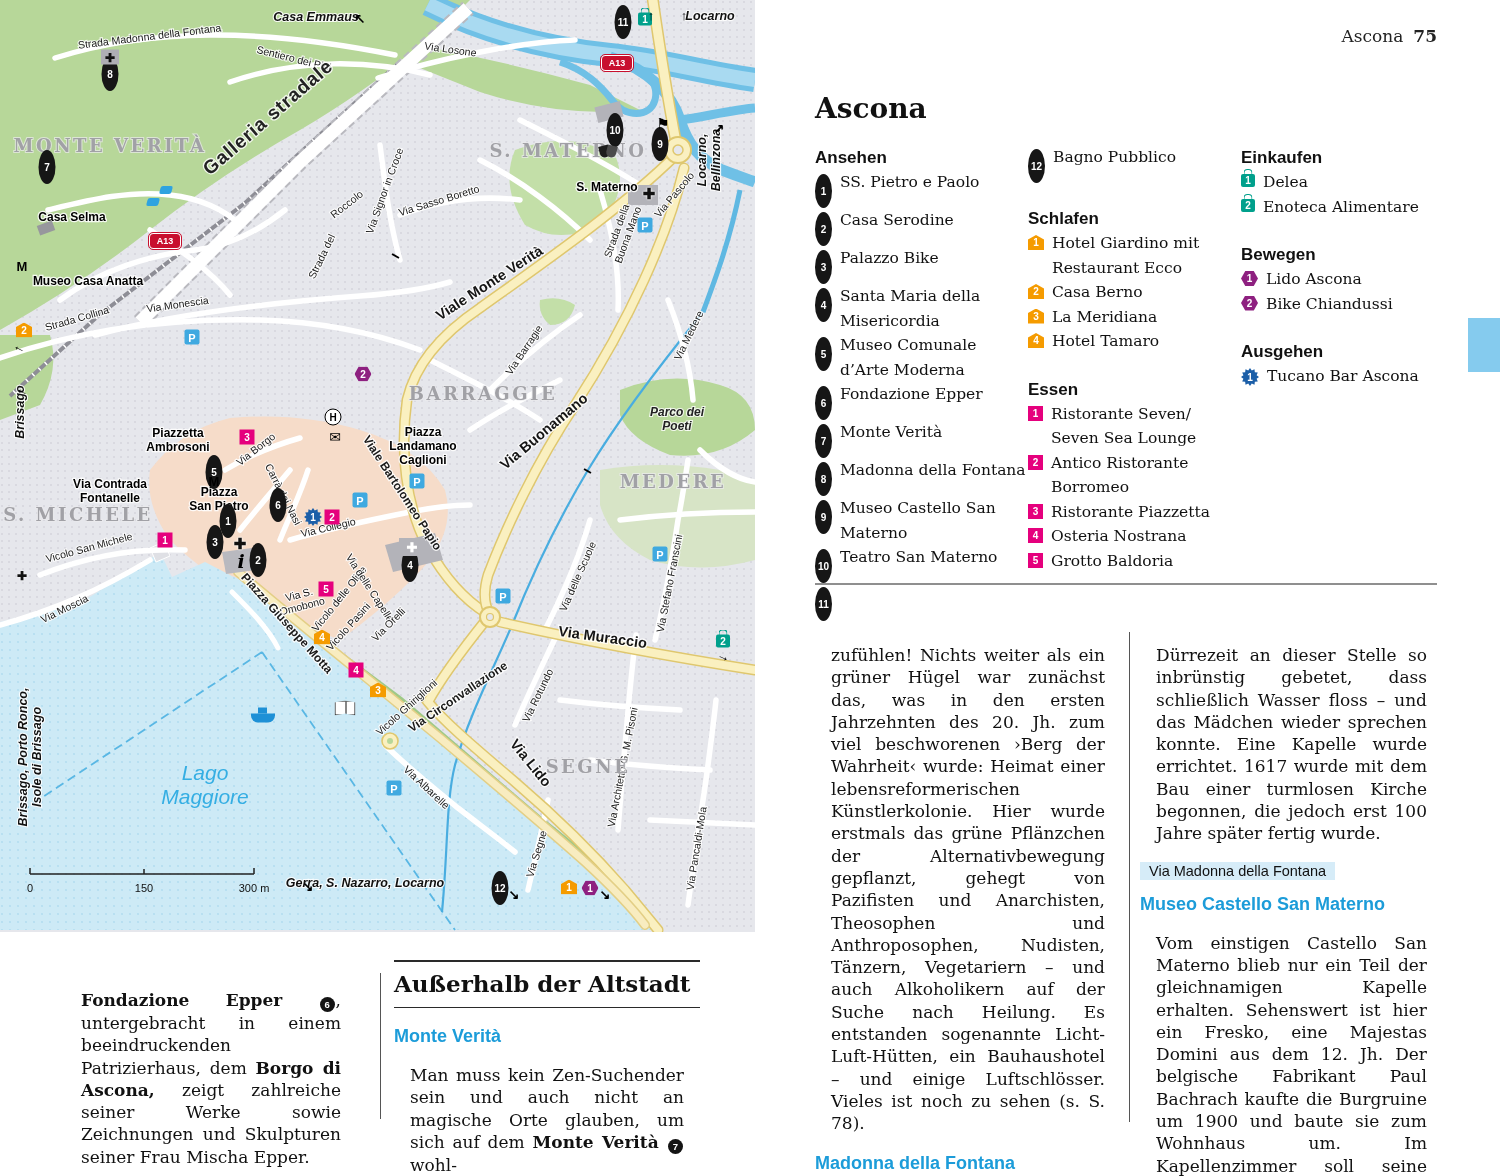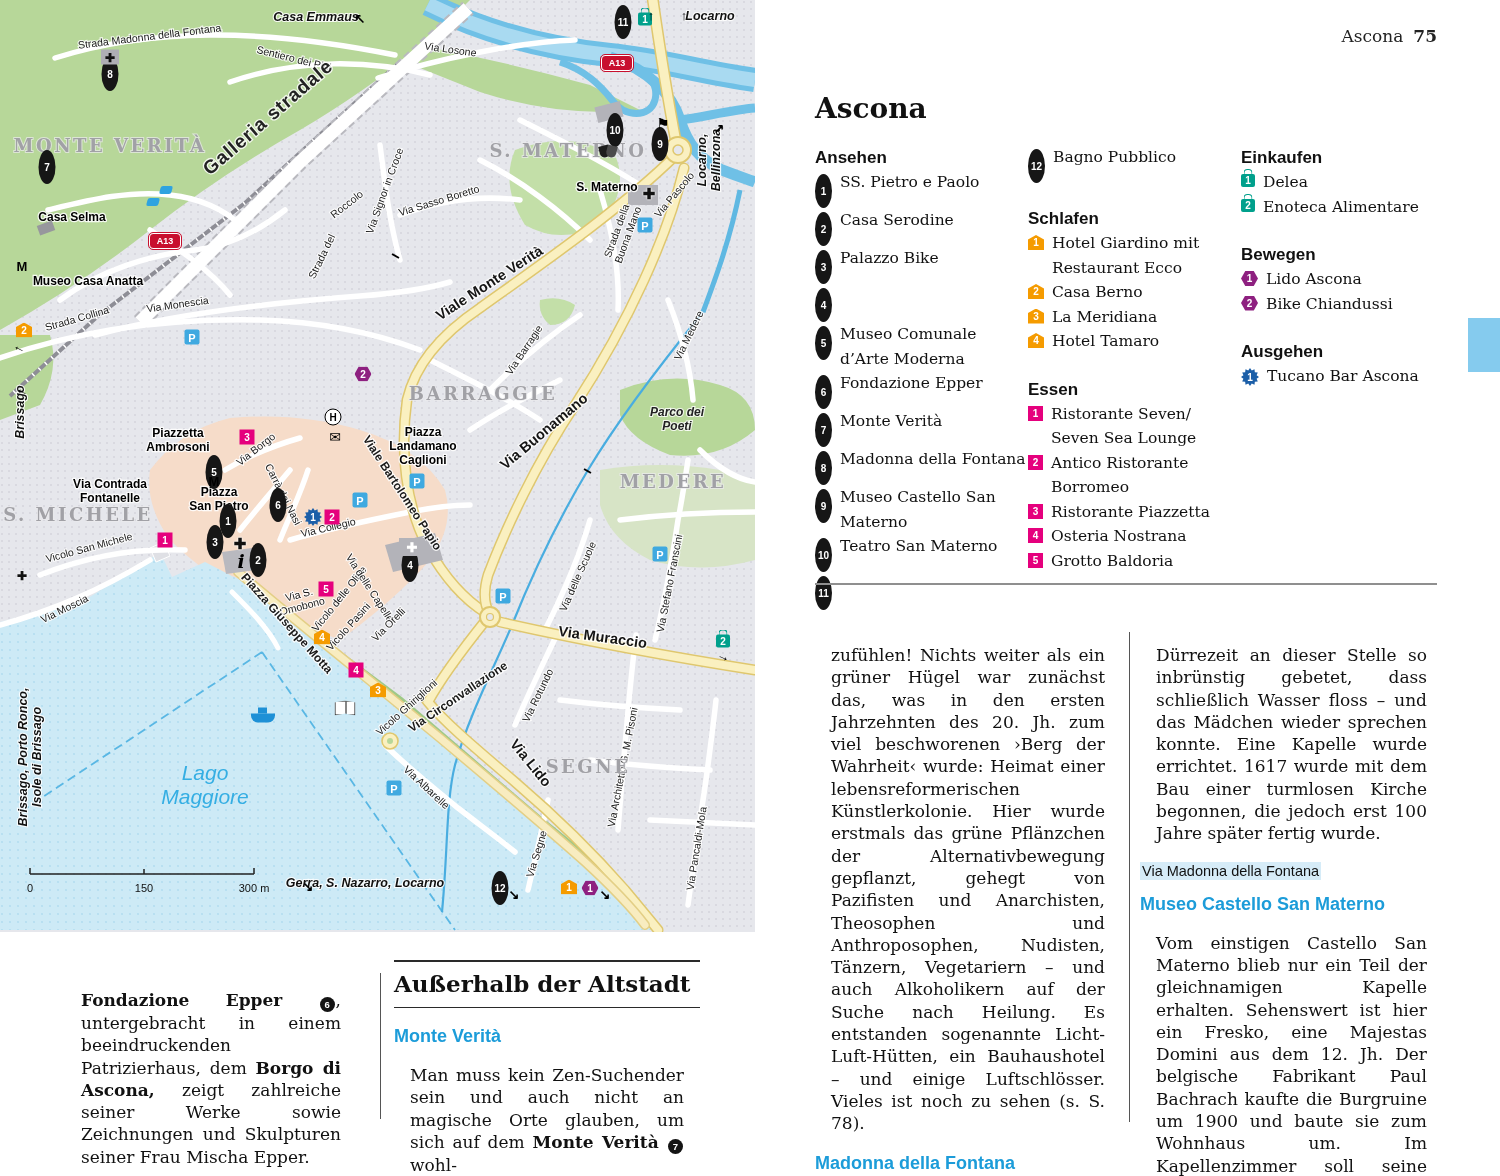--- a/index.html
+++ b/index.html
@@ -74,21 +74,21 @@
   .li .badge{margin-top:4px;}
   .li .lbl{font:15.5px/24.5px "DejaVu Serif",serif;color:#111;}
   .rule-h{position:absolute;left:815px;top:583px;width:622px;height:1.5px;background:#8f8f8f;}
   .bodycol{position:absolute;top:628px;}
   .c1{left:815px;width:306px;}
   .c2{left:1140px;width:303px;}
   .vrule{position:absolute;left:1129px;top:632px;width:1px;height:490px;background:#555;}
   .bp{margin:16px;font-size:17px;line-height:22.3px;text-align:justify;}
   .ch{margin:10px 0 2px 0;font:bold 18px/24px "Liberation Sans",sans-serif;color:#1C9CD9;}
   .addr{margin:1px 0 0 0;font:14.5px/21px "Liberation Sans",sans-serif;}
-  .hl{background:#D6ECF8;padding:1px 2px;box-decoration-break:clone;-webkit-box-decoration-break:clone;}
+  .hl{background:#D6ECF8;padding:1px 9px;box-decoration-break:clone;-webkit-box-decoration-break:clone;}
   .inmk{display:inline-flex;align-items:center;justify-content:center;width:15px;height:15px;border-radius:50%;
         background:#141414;color:#fff;font:bold 9.5px "Liberation Sans",sans-serif;vertical-align:-2px;margin:0 1px;}
   .factA{position:absolute;left:65px;top:973px;width:292px;}
   .vrule2{position:absolute;left:380px;top:973px;width:1px;height:146px;background:#555;}
   .factB{position:absolute;left:394px;top:960px;width:306px;}
   .boxtitle{margin:0;border-top:2px solid #2a2a2a;border-bottom:1.5px solid #2a2a2a;
         font:bold 23px "DejaVu Serif",serif;padding:8px 0 10px;color:#111;}
   .factB .ch{margin-top:16px;}
   .edge-tab{position:absolute;right:0;top:318px;width:32px;height:54px;background:#85CBEE;}
 </style>
@@ -362,20 +362,21 @@
         <div class="li">
           <span class="badge b-sight">2</span>
           <span class="lbl">Casa Serodine</span>
         </div>
         <div class="li">
           <span class="badge b-sight">3</span>
           <span class="lbl">Palazzo Bike</span>
         </div>
         <div class="li">
           <span class="badge b-sight">4</span>
+          <span class="lbl">Santa Maria della Misericordia</span>
         </div>
         <div class="li">
           <span class="badge b-sight">5</span>
           <span class="lbl">Museo Comunale d’Arte Moderna</span>
         </div>
         <div class="li">
           <span class="badge b-sight">6</span>
           <span class="lbl">Fondazione Epper</span>
         </div>
         <div class="li">

